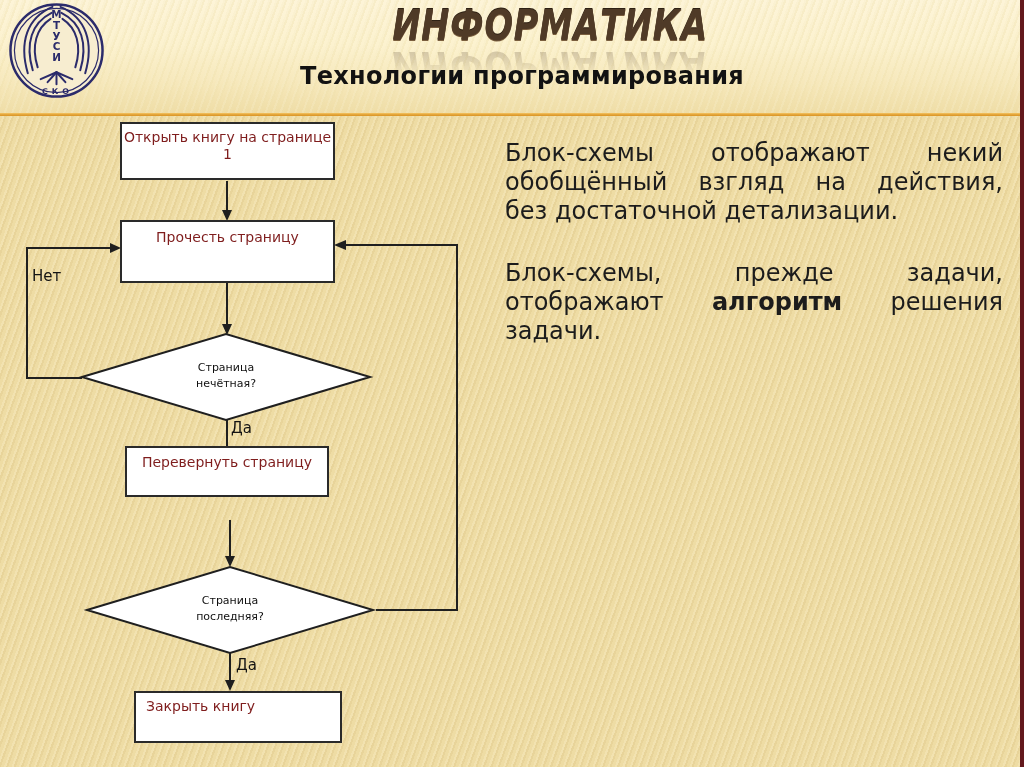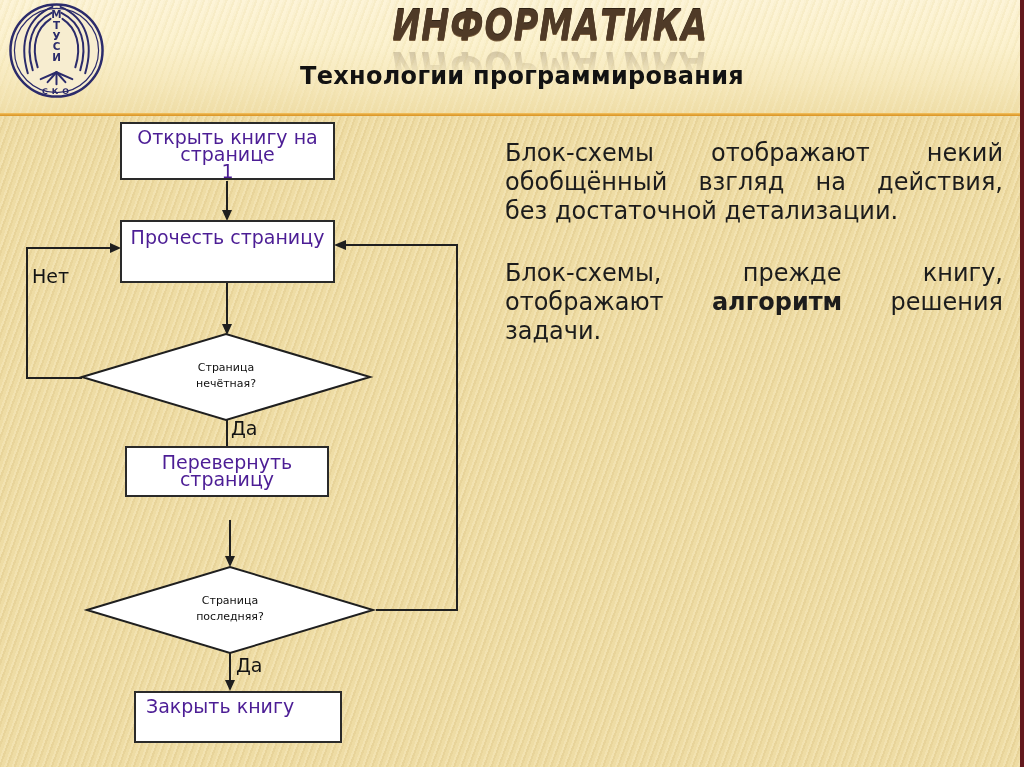--- a/index.html
+++ b/index.html
@@ -47,31 +47,31 @@
   }
   .logo{position:absolute;left:7px;top:1px;width:99px;height:99px;z-index:4;}
   .logo text{font-family:"DejaVu Sans","Liberation Sans",sans-serif;font-weight:bold;fill:#2b2b6b;}
   
   .fc-svg{position:absolute;left:0;top:0;z-index:1;}
   .fc-svg line,.fc-svg polyline{stroke:#1f1f1f;stroke-width:2;fill:none;}
   .fc-svg polygon.head{fill:#1f1f1f;stroke:none;}
   .fc-svg polygon.diamond{fill:#ffffff;stroke:#1f1f1f;stroke-width:2;}
   .fc-box{
     position:absolute;box-sizing:border-box;background:#fff;border:2px solid #2a2a2a;
-    font-size:19px;line-height:17px;color:#4c1d95;text-align:center;z-index:2;
+    font-size:14px;line-height:17px;color:#7f1d1d;text-align:center;z-index:2;
   }
   .fc-box .tline{width:100%;}
   .fc-box.pad-top{padding-top:5px;}
   .fc-box.align-left{text-align:left;padding:5px 0 0 10px;}
   .fc-diamond-label{
     position:absolute;font-size:11px;line-height:15.5px;color:#101010;
     text-align:center;z-index:2;
   }
   .fc-edge-label{
-    position:absolute;font-size:19px;line-height:17px;color:#131313;z-index:2;
+    position:absolute;font-size:15px;line-height:17px;color:#131313;z-index:2;
   }
   
   .body-text{
     position:absolute;left:505px;top:139px;width:498px;z-index:2;
     font-size:24px;line-height:29px;color:#1c1c1c;
   }
   .bline{text-align:justify;}
   .bline.jlast{text-align-last:justify;-moz-text-align-last:justify;}
   .bline .b{font-weight:bold;}
   .para2{margin-top:33px;}
@@ -176,21 +176,21 @@
   <div class="fc-edge-label" style="left:231px;top:420px;">Да</div>
   <div class="fc-edge-label" style="left:236px;top:657px;">Да</div>
 
   <div class="body-text">
     <div class="para1">
       <div class="bline jlast">Блок-схемы отображают некий</div>
       <div class="bline jlast">обобщённый взгляд на действия,</div>
       <div class="bline">без достаточной детализации.</div>
     </div>
     <div class="para2">
-      <div class="bline jlast">Блок-схемы, прежде книгу,</div>
+      <div class="bline jlast">Блок-схемы, прежде задачи,</div>
       <div class="bline jlast">
         <span>отображают</span>
         <span class="b">алгоритм</span>
         <span>решения</span>
       </div>
       <div class="bline">задачи.</div>
     </div>
   </div>
 
 </div>

